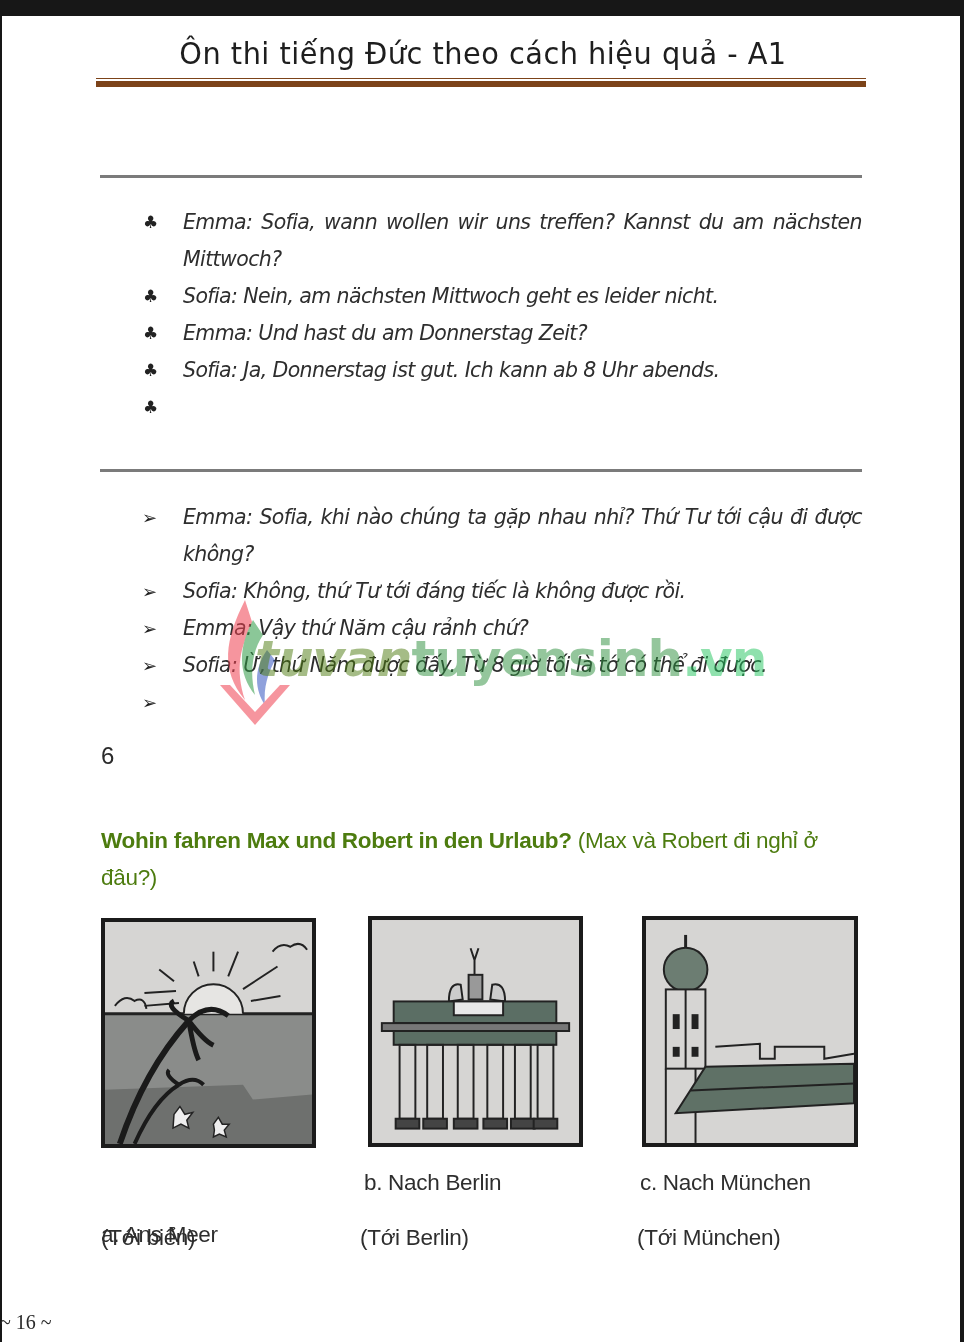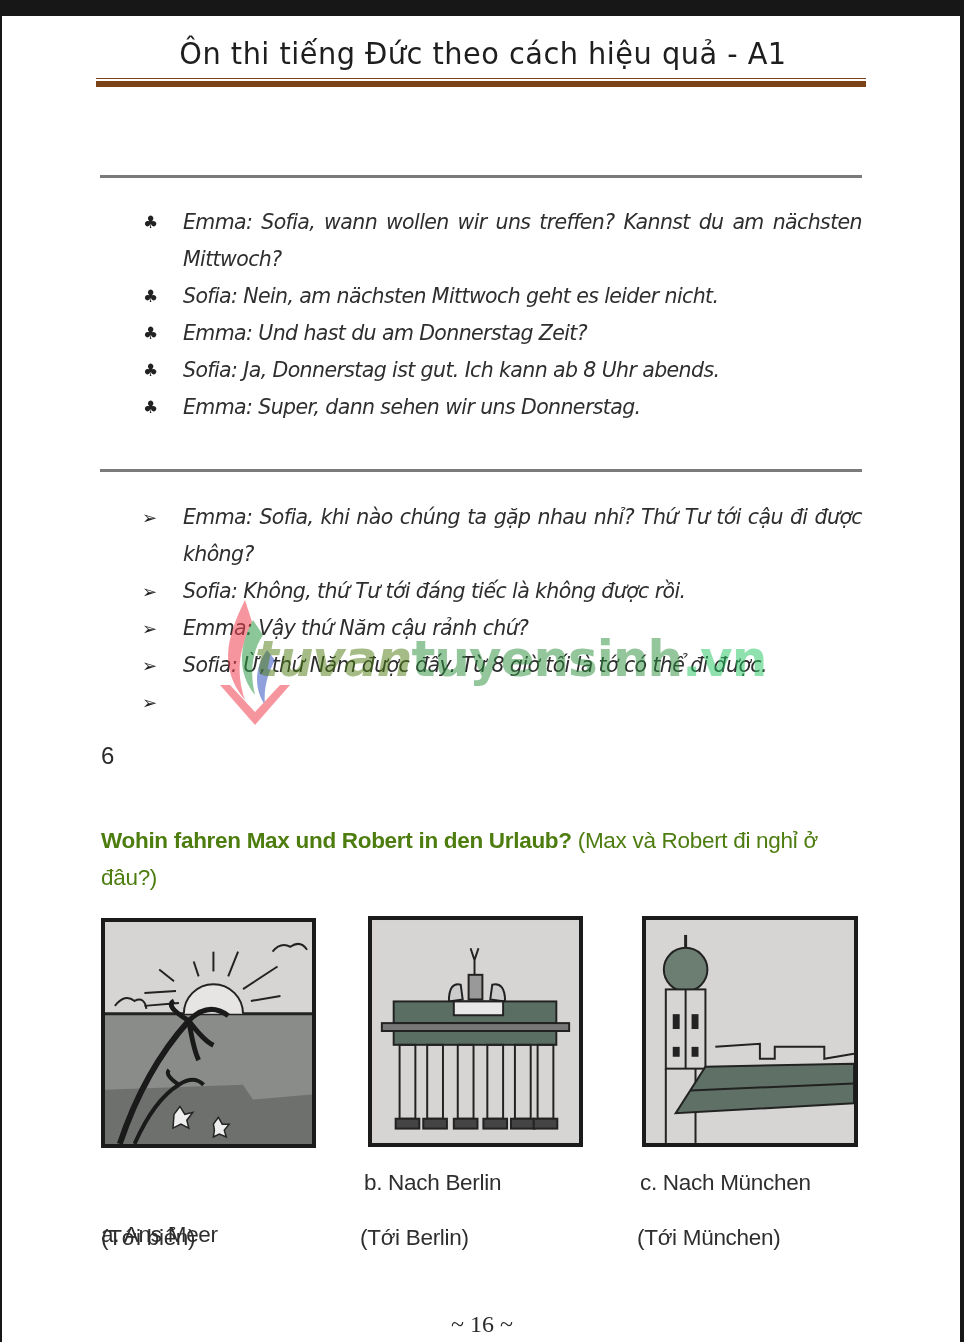--- a/index.html
+++ b/index.html
@@ -61,22 +61,21 @@
       border: 4px solid #1b1b1b; box-sizing: border-box;
       overflow: hidden;
     }
     .pic svg { width: 100%; height: 100%; display: block; }
     .opt {
       position: absolute; font-size: 22.5px; color: #2e2e2e;
       letter-spacing: -0.3px;
     }
     .page-num {
       position: absolute; left: 0; width: 964px; top: 1311px;
-      text-align: center;
-      font-family: "Liberation Serif", serif; font-size: 24px; color: #2a2a2a;
+      font-family: "Liberation Serif", serif; font-size: 20px; color: #2a2a2a;
     }
     .watermark {
       position: absolute; left: 215px; top: 590px; width: 480px; height: 140px;
       pointer-events: none;
     }
     .wm-text {
       position: absolute; left: 40px; top: 40px;
       font-family: "DejaVu Sans", sans-serif; font-weight: bold;
       font-size: 50px; letter-spacing: -1px; opacity: 0.5;
       white-space: nowrap;
@@ -94,21 +93,21 @@
 <div class="header-rule-thin"></div>
 <div class="header-rule-thick"></div>
 
 <div class="divider" style="top:175px"></div>
 
 <ul class="dialog" style="top:204px">
   <li><span class="bullet">♣</span><span>Emma: Sofia, wann wollen wir uns treffen? Kannst du am nächsten Mittwoch?</span></li>
   <li><span class="bullet">♣</span><span>Sofia: Nein, am nächsten Mittwoch geht es leider nicht.</span></li>
   <li><span class="bullet">♣</span><span>Emma: Und hast du am Donnerstag Zeit?</span></li>
   <li><span class="bullet">♣</span><span>Sofia: Ja, Donnerstag ist gut. Ich kann ab 8 Uhr abends.</span></li>
-  <li><span class="bullet">♣</span><span>Emma: Super, dann sehen wir uns Donnerstag.</span></li>
+  <li><span class="bullet">♣</span></li>
 </ul>
 
 <div class="divider" style="top:469px"></div>
 
 <ul class="dialog arrow" style="top:499px">
   <li><span class="bullet">➢</span><span>Emma: Sofia, khi nào chúng ta gặp nhau nhỉ? Thứ Tư tới cậu đi được không?</span></li>
   <li><span class="bullet">➢</span><span>Sofia: Không, thứ Tư tới đáng tiếc là không được rồi.</span></li>
   <li><span class="bullet">➢</span><span>Emma: Vậy thứ Năm cậu rảnh chứ?</span></li>
   <li><span class="bullet">➢</span><span>Sofia: Ừ, thứ Năm được đấy. Từ 8 giờ tối là tớ có thể đi được.</span></li>
   <li><span class="bullet">➢</span></li>

